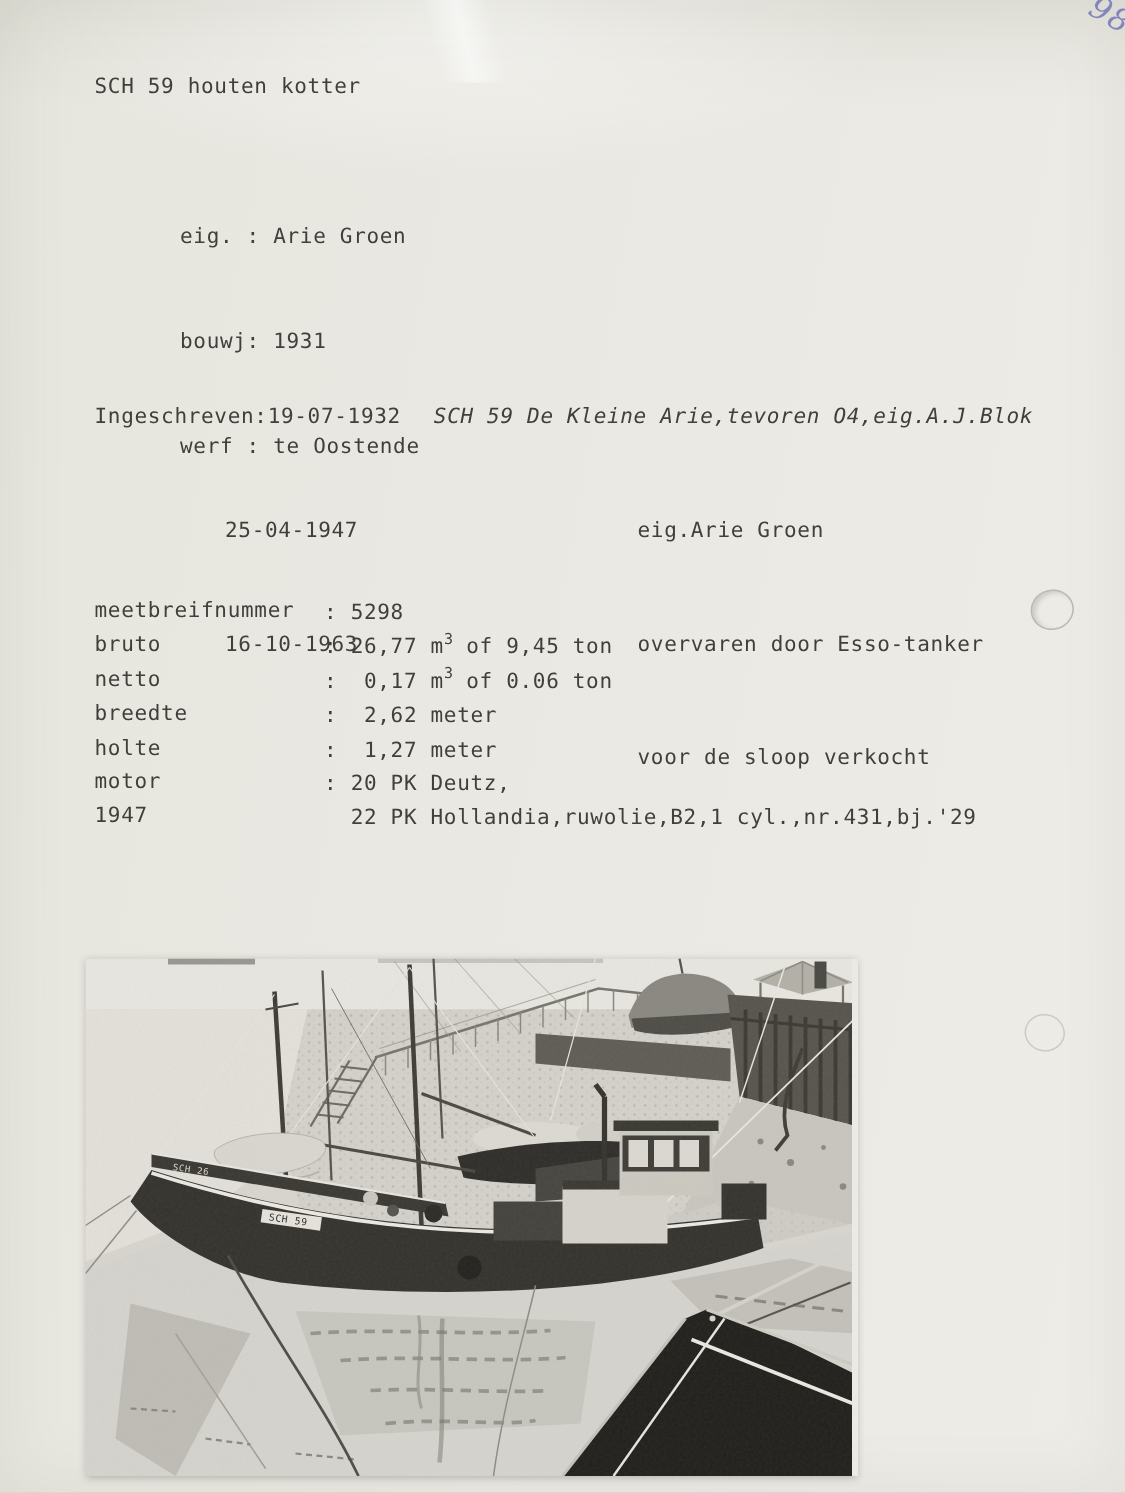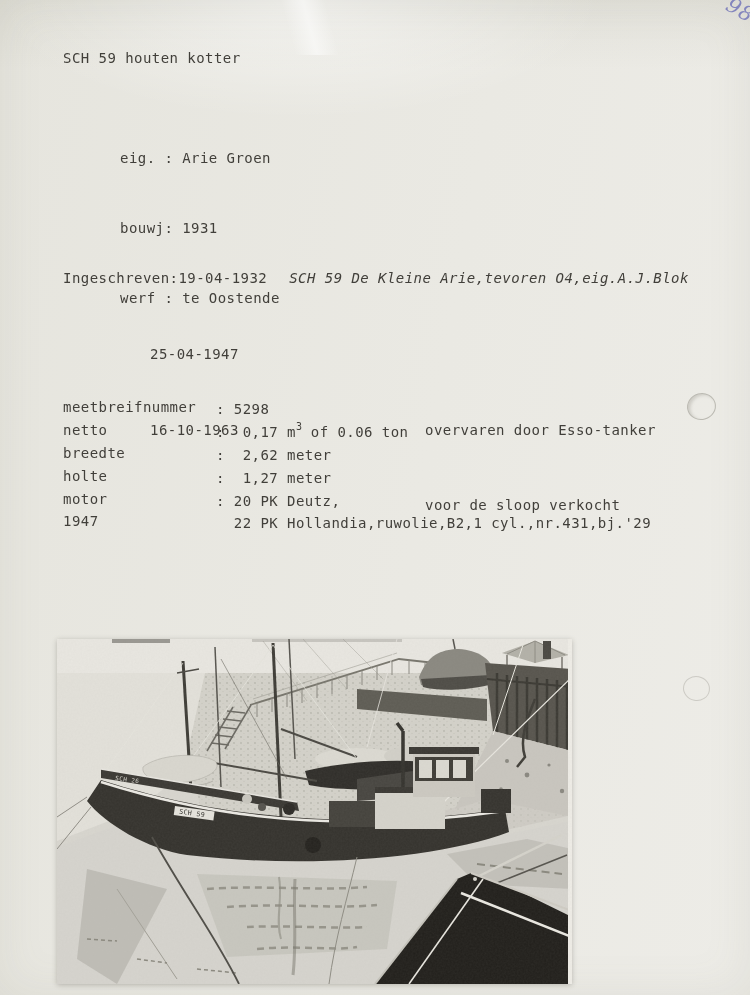--- a/index.html
+++ b/index.html
@@ -49,28 +49,29 @@
 
   <div class="page-title">SCH 59 houten kotter</div>
 
   <div class="owner-block">
     <div>eig. : Arie Groen</div>
     <div>bouwj: 1931</div>
     <div>werf : te Oostende</div>
   </div>
 
   <div class="reg-block">
-    <div class="reg-line1"><span>Ingeschreven:</span><span>19-04-1932</span><span class="reg-note">SCH 59 De Kleine Arie,tevoren O4,eig.A.J.Blok</span></div>
-    <div class="reg-row"><span class="reg-date">25-04-1947</span></div>
+    <div class="reg-line1"><span>Ingeschreven:</span><span>19-07-1932</span><span class="reg-note">SCH 59 De Kleine Arie,tevoren O4,eig.A.J.Blok</span></div>
+    <div class="reg-row"><span class="reg-date">25-04-1947</span><span>eig.Arie Groen</span></div>
     <div class="reg-row"><span class="reg-date">16-10-1963</span><span>overvaren door Esso-tanker</span></div>
     <div class="reg-row"><span class="reg-date"></span><span>voor de sloop verkocht</span></div>
   </div>
 
   <div class="specs">
     <div class="spec-row"><span class="spec-label">meetbreifnummer</span><span class="spec-value"><span>: 5298</span><sup></sup><span></span></span></div>
+    <div class="spec-row"><span class="spec-label">bruto</span><span class="spec-value"><span>: 26,77 m</span><sup>3</sup><span> of 9,45 ton</span></span></div>
     <div class="spec-row"><span class="spec-label">netto</span><span class="spec-value"><span>:  0,17 m</span><sup>3</sup><span> of 0.06 ton</span></span></div>
     <div class="spec-row"><span class="spec-label">breedte</span><span class="spec-value"><span>:  2,62 meter</span><sup></sup><span></span></span></div>
     <div class="spec-row"><span class="spec-label">holte</span><span class="spec-value"><span>:  1,27 meter</span><sup></sup><span></span></span></div>
     <div class="spec-row"><span class="spec-label">motor</span><span class="spec-value"><span>: 20 PK Deutz,</span><sup></sup><span></span></span></div>
     <div class="spec-row"><span class="spec-label">1947</span><span class="spec-value"><span>  22 PK Hollandia,ruwolie,B2,1 cyl.,nr.431,bj.'29</span><sup></sup><span></span></span></div>
   </div>
 
   <div class="circle-mark m1"></div>
   <div class="circle-mark m2"></div>
 

